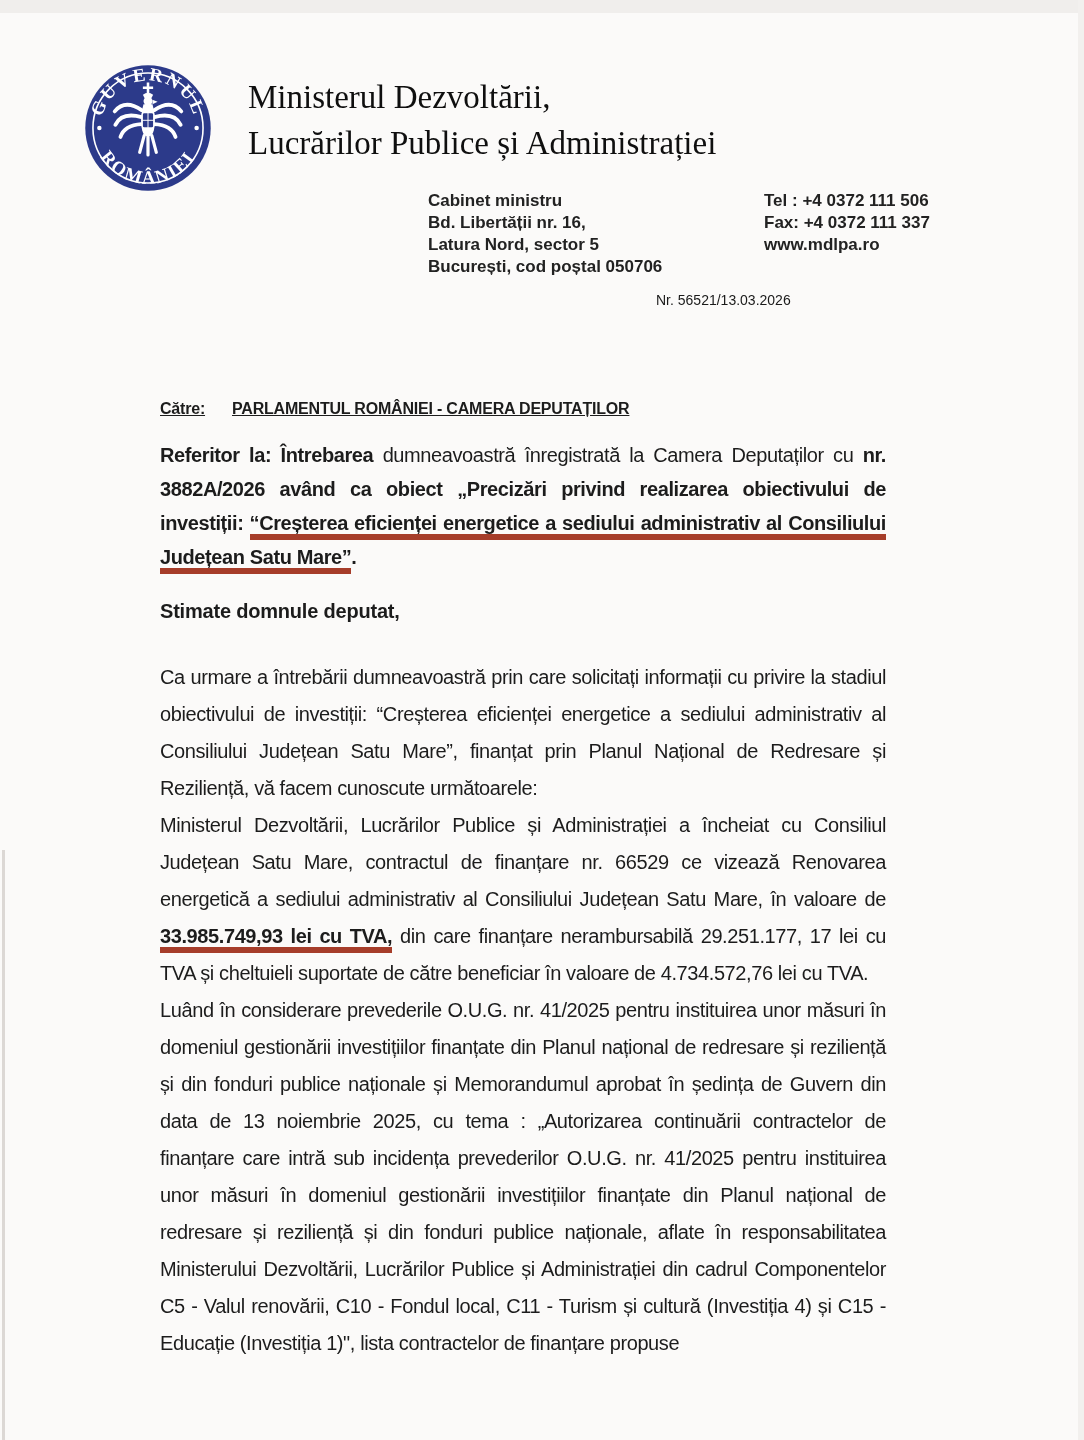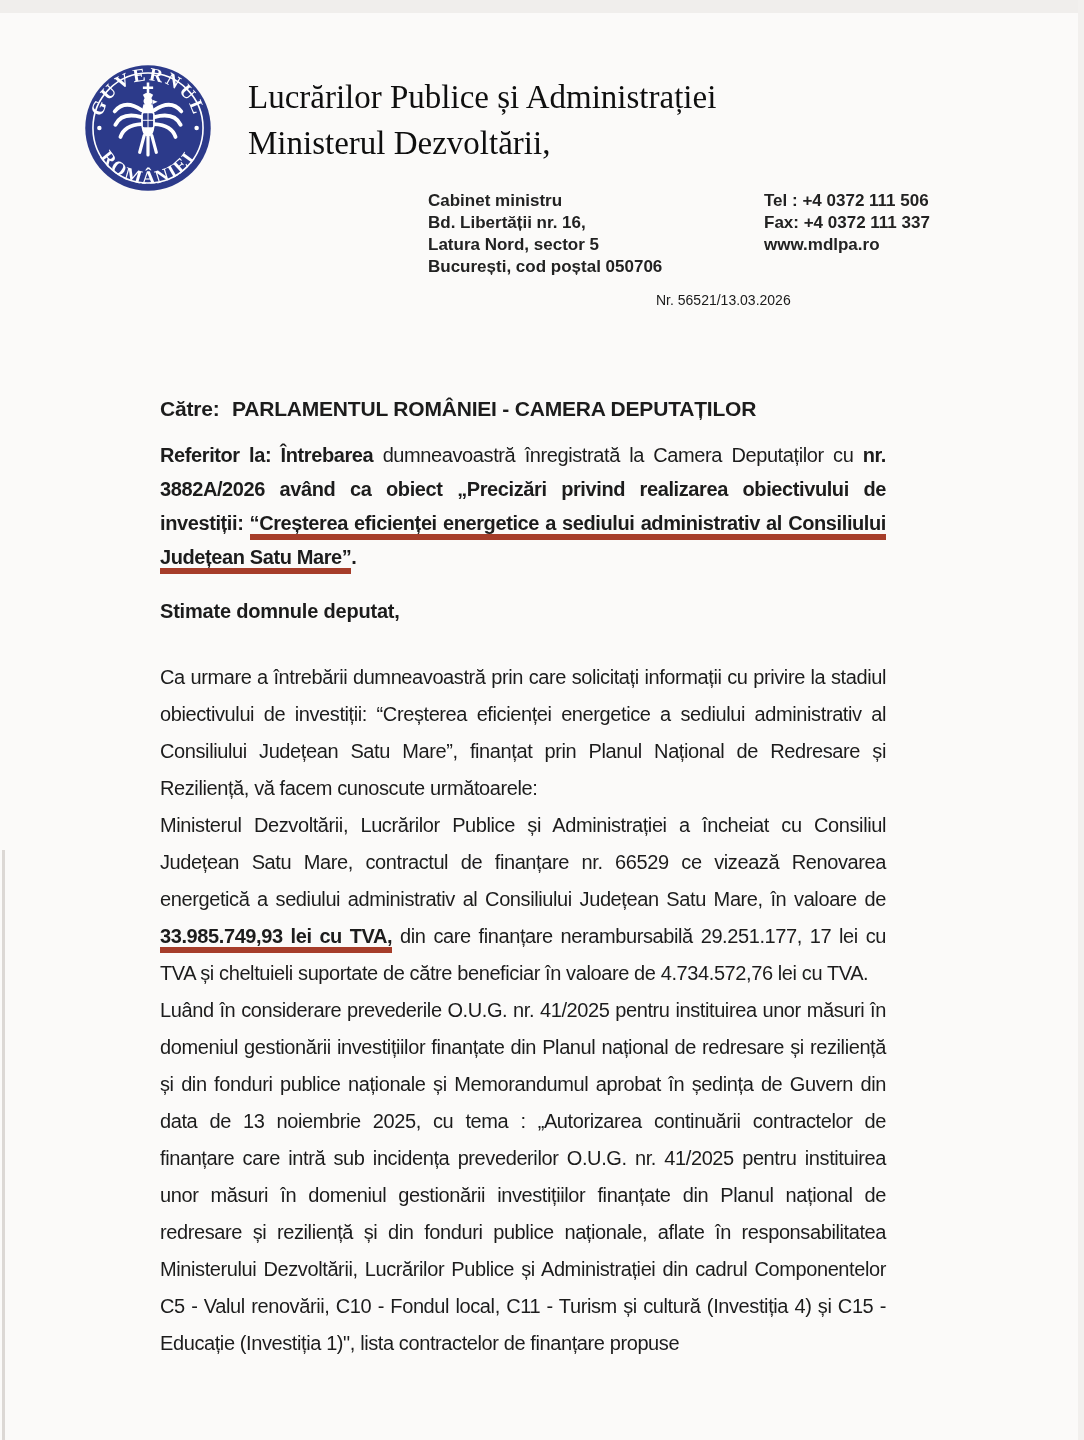--- a/index.html
+++ b/index.html
@@ -31,21 +31,21 @@
   .telfax {
     position:absolute; left:764px; top:190px;
     font-size:17px; font-weight:bold; line-height:22px; color:#222;
   }
   .regno { position:absolute; left:656px; top:292px; font-size:14px; color:#1a1a1a; }
 
   .content { position:absolute; left:160px; top:394px; width:726px; }
 
   .recipient {
     display:grid; grid-template-columns:72px 1fr;
-    font-weight:bold; font-size:21px; line-height:30px; letter-spacing:-0.2px;
+    font-weight:bold; font-size:16px; line-height:30px; letter-spacing:-0.2px;text-decoration:underline;
   }
   .recipient .inst { grid-column:2; }
 
   .subject {
     margin-top:14px;
     font-size:20px; line-height:34px;
     text-align:justify; letter-spacing:-0.4px;
   }
   .b { font-weight:bold; }
   .redline { border-bottom:6px solid var(--underline-red, #a63d2a); }
@@ -94,22 +94,22 @@
       <path d="M110 83 C132 77 145 83 151 95" stroke="#ffffff" stroke-width="6" fill="none" stroke-linecap="round"></path>
       <path d="M110 94 C128 95 139 102 143 114" stroke="#ffffff" stroke-width="6" fill="none" stroke-linecap="round"></path>
       <path d="M94 112 L87 138 M100 114 L100 142 M106 112 L113 138" stroke="#ffffff" stroke-width="5" stroke-linecap="round"></path>
       <rect x="91" y="76" width="18" height="24" rx="3" fill="#2c3a8a" stroke="#ffffff" stroke-width="2" class="logo-blue-fill"></rect>
       <line x1="100" y1="76" x2="100" y2="100" stroke="#ffffff" stroke-width="1.5"></line>
       <line x1="91" y1="88" x2="109" y2="88" stroke="#ffffff" stroke-width="1.5"></line>
     </g>
   </svg>
 
   <div class="ministry">
+    <div>Ministerul Dezvoltării,</div>
     <div>Lucrărilor Publice și Administrației</div>
-    <div>Ministerul Dezvoltării,</div>
   </div>
 
   <div class="addr">
     <div>Cabinet ministru</div>
     <div>Bd. Libertății nr. 16,</div>
     <div>Latura Nord, sector 5</div>
     <div>București, cod poștal 050706</div>
   </div>
 
   <div class="telfax">

